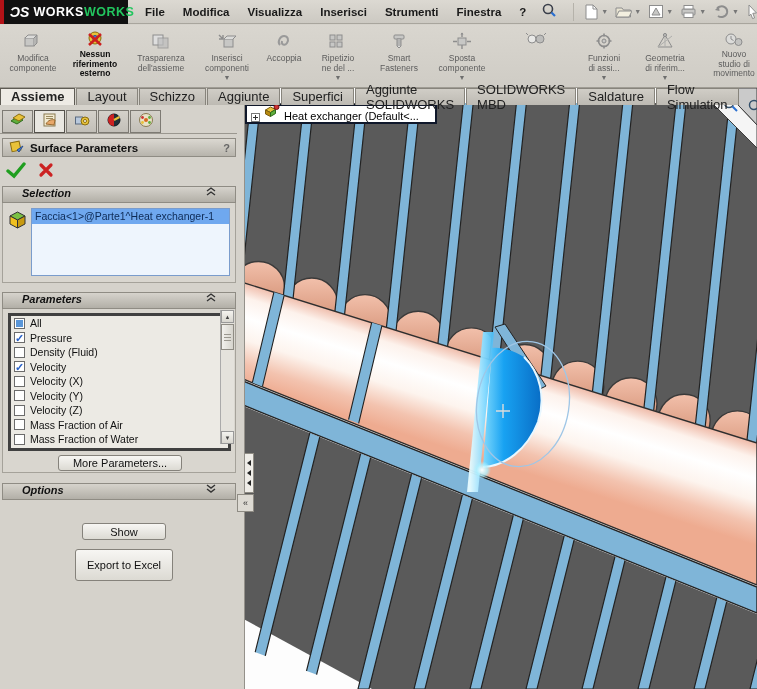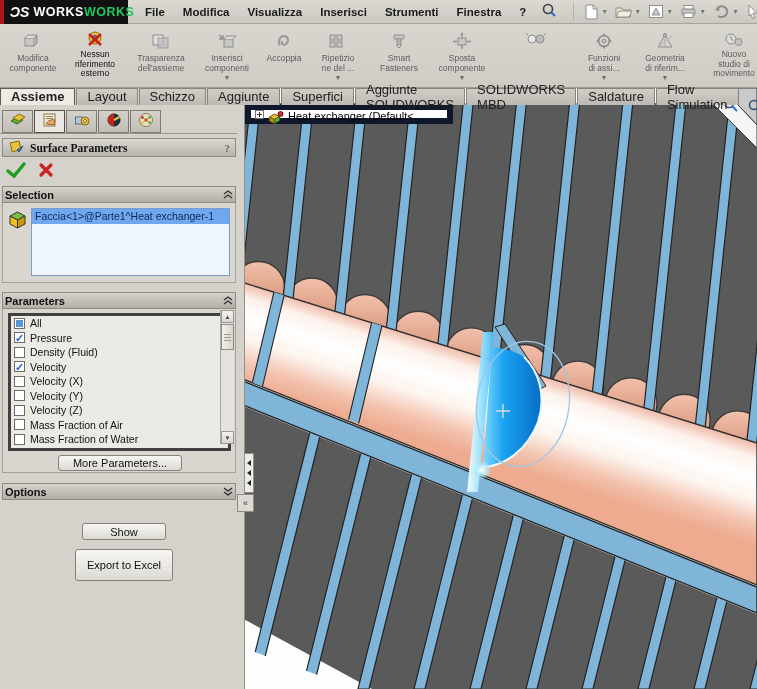--- a/index.html
+++ b/index.html
@@ -25,36 +25,36 @@
   .qat-arrow { font-size:7px; color:#777; margin-left:2px; }
 
   
   #ribbon { position:absolute; left:0; top:25px; width:757px; height:63px;
             background:linear-gradient(#d9d6cf,#cfccc5); border-bottom:1px solid #9f9c94;
             display:flex; align-items:stretch; padding:2px 0 1px 3px; }
   .rb { display:flex; flex-direction:column; align-items:center; justify-content:flex-start;
         padding-top:3px; flex:none; }
   .rb .ric { height:22px; display:flex; align-items:center; }
   .rb .rlab { font-size:8.5px; line-height:9.5px; text-align:center; color:#5c5c5c; margin-top:2px; white-space:pre-line; }
-  .rb.enabled .rlab { color:#0e0e0e; font-weight:normal; }
+  .rb.enabled .rlab { color:#0e0e0e; font-weight:bold; }
   .rb .rarrow { font-size:7px; color:#6e6e6e; margin-top:1px; height:8px; }
   .rsep { width:1px; background:#aeaba3; margin:4px 2px; }
 
   
   #tabbar { position:absolute; left:0; top:88px; width:676px; height:17px; display:flex; align-items:flex-end; }
   .ctab { font-size:13px; color:#222; background:linear-gradient(#d0cdc6,#bdbab3);
           border:1px solid #87847c; border-bottom:none; padding:1px 10px 2px 10px; margin-right:1px;
           height:17px; display:flex; align-items:center; }
   .ctab.active { background:#eeebe5; font-weight:bold; border-color:#5e5b54; }
 
   
   #viewport { position:absolute; left:238px; top:88px; width:519px; height:601px; background:#fdfdfd; cursor:crosshair; }
   #scene { position:absolute; left:0; top:0; }
   #tree-label { position:absolute; left:7px; top:16px; height:20px; background:#fff;
-                border:6px solid #0f172a; display:flex; align-items:flex-start; padding:0 24px 0 4px; }
+                border:2px solid #0f172a; display:flex; align-items:flex-end; padding:0 16px 0 4px; }
   #tree-label .plusbox { width:9px; height:9px; border:1px solid #777; background:#fff; position:relative; margin-right:4px; flex:none;}
   #tree-label .plusbox:before { content:""; position:absolute; left:1px; top:3px; width:5px; height:1px; background:#333; }
   #tree-label .plusbox:after { content:""; position:absolute; left:3px; top:1px; width:1px; height:5px; background:#333; }
   #tree-label .tl-text { font-size:11px; color:#000; white-space:nowrap; margin-left:4px; }
 
   
   #splitter-handle { position:absolute; left:245px; top:453px; width:9px; height:40px;
         background:#efede8; border:1px solid #8f8c84; border-left:none; display:flex; flex-direction:column;
         align-items:center; justify-content:center; gap:4px; z-index:6; }
   #splitter-handle i { width:0; height:0; border-top:3px solid transparent; border-bottom:3px solid transparent;
@@ -67,29 +67,29 @@
   #panel { position:absolute; left:0; top:105px; width:245px; height:584px; background:#d5d2cb; z-index:5;
            border-right:1px solid #94918a; }
   #pm-tabs { position:absolute; left:2px; top:5px; height:23px; display:flex; }
   .pmtab { width:31px; height:23px; background:linear-gradient(#d4d1ca,#c2bfb8); border:1px solid #7d7a73;
            margin-right:1px; display:flex; align-items:center; justify-content:center; }
   .pmtab.active { background:#e9e7e1; border-color:#55524c; }
   #pm-tabstrip-line { position:absolute; left:0; top:28px; width:237px; height:1px; background:#9a978f; }
 
   #pm-header { position:absolute; left:2px; top:33px; width:234px; height:19px;
                background:linear-gradient(#dbd8d1,#b7b4ac); border:1px solid #8f8c84;
-               display:flex; align-items:center; padding:0 5px;font-family:Liberation Serif, serif; }
+               display:flex; align-items:center; padding:0 5px; }
   #pm-header .t { font-size:11.5px; font-weight:bold; color:#111; margin-left:5px; flex:1; }
   #pm-header .h { font-size:11px; font-weight:bold; color:#666; }
 
   #okcancel { position:absolute; left:6px; top:56px; display:flex; gap:12px; align-items:center; }
 
   .group-header { position:absolute; left:2px; width:234px; height:17px;
                   background:linear-gradient(#d6d3cc,#b2afa7); border:1px solid #8f8c84;
-                  display:flex; align-items:center; padding:0 2px; }
+                  display:flex; align-items:flex-start; padding:0 19px;font-style:italic; }
   .group-header .gt { font-size:11px; font-weight:bold; color:#111; flex:1; }
   .group-body { position:absolute; left:2px; width:234px; background:#d9d6cf;
                 border:1px solid #a5a29a; border-top:none; }
 
   #sel-header { top:81px; }
   #sel-body { top:98px; height:80px; }
   #sel-list { position:absolute; left:28px; top:5px; width:199px; height:68px; background:#eef5fd;
               border:1px solid #7a9ccc; overflow:hidden; }
   #sel-row { height:15px; background:#6fa8ef; color:#0d2a55; font-size:10.5px; line-height:15px;
              padding-left:3px; white-space:nowrap; }

